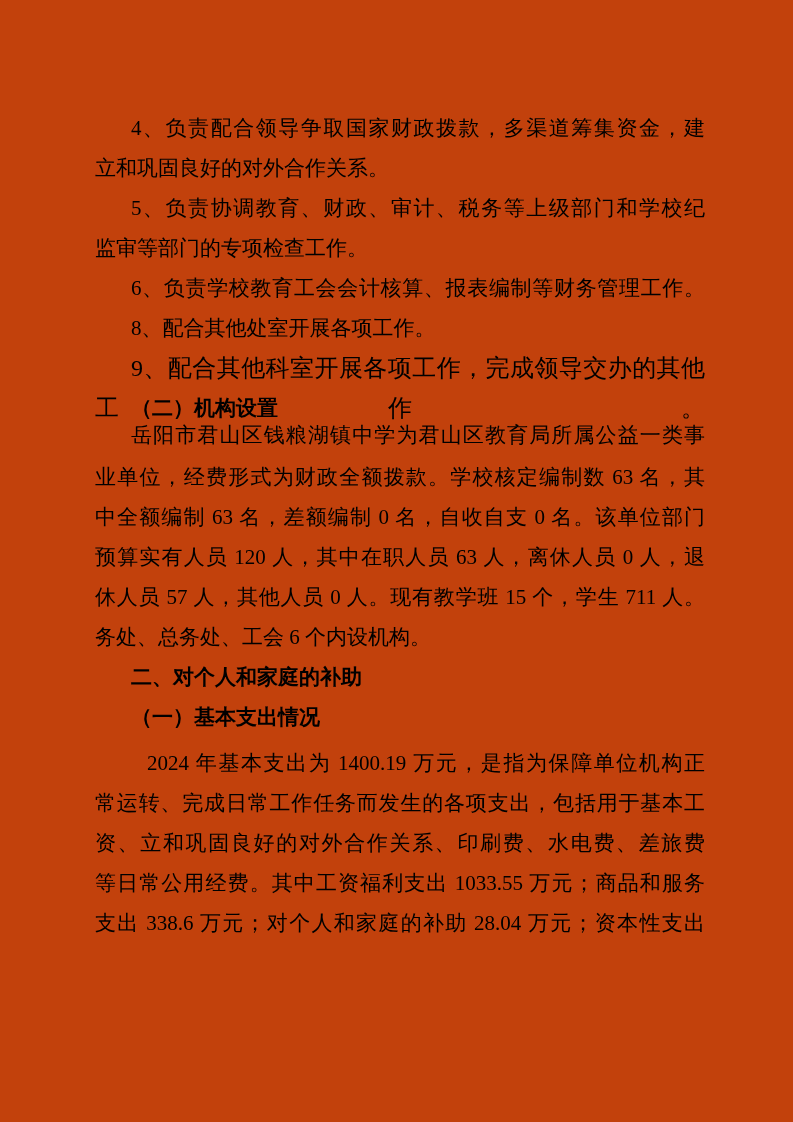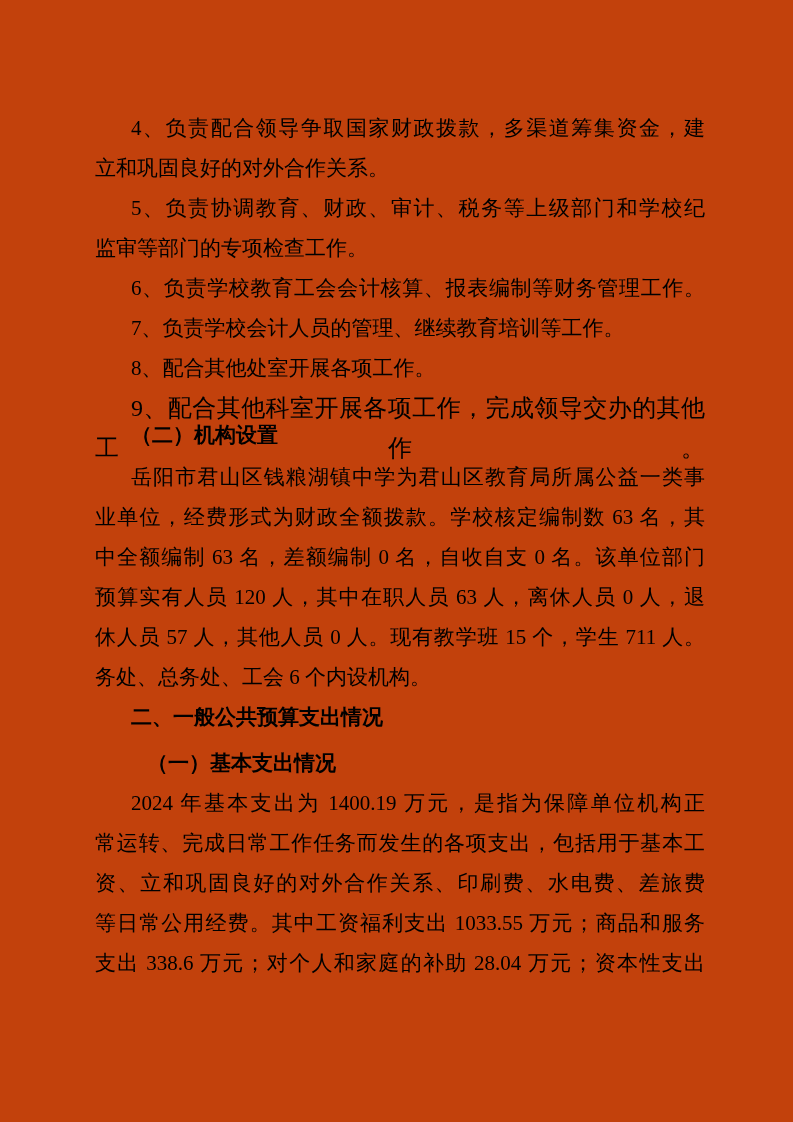--- a/index.html
+++ b/index.html
@@ -52,31 +52,30 @@
 </head>
 <body>
 
 <div class="page">
   <div class="content">
       <div class="line indent justify">4、负责配合领导争取国家财政拨款，多渠道筹集资金，建</div>
       <div class="line">立和巩固良好的对外合作关系。</div>
       <div class="line indent justify">5、负责协调教育、财政、审计、税务等上级部门和学校纪</div>
       <div class="line">监审等部门的专项检查工作。</div>
       <div class="line indent justify">6、负责学校教育工会会计核算、报表编制等财务管理工作。</div>
-      <div class="line indent">7、负责学校会计人员的管理、继续教育培训等工作。</div>
       <div class="line indent">8、配合其他处室开展各项工作。</div>
       <div class="line indent justify c2">9、配合其他科室开展各项工作，完成领导交办的其他工作。</div>
       <div class="line indent bold">（二）机构设置</div>
       <div class="line indent justify">岳阳市君山区钱粮湖镇中学为君山区教育局所属公益一类事</div>
       <div class="line justify">业单位，经费形式为财政全额拨款。学校核定编制数 63 名，其</div>
       <div class="line justify">中全额编制 63 名，差额编制 0 名，自收自支 0 名。该单位部门</div>
       <div class="line justify">预算实有人员 120 人，其中在职人员 63 人，离休人员 0 人，退</div>
       <div class="line justify">休人员 57 人，其他人员 0 人。现有教学班 15 个，学生 711 人。</div>
       <div class="line">务处、总务处、工会 6 个内设机构。</div>
-      <div class="line indent bold">二、一般公共预算支出情况</div>
+      <div class="line indent bold">二、对个人和家庭的补助</div>
       <div class="line indent bold">（一）基本支出情况</div>
       <div class="line indent justify">2024 年基本支出为 1400.19 万元，是指为保障单位机构正</div>
       <div class="line justify">常运转、完成日常工作任务而发生的各项支出，包括用于基本工</div>
       <div class="line justify">资、立和巩固良好的对外合作关系、印刷费、水电费、差旅费</div>
       <div class="line justify">等日常公用经费。其中工资福利支出 1033.55 万元；商品和服务</div>
       <div class="line justify">支出 338.6 万元；对个人和家庭的补助 28.04 万元；资本性支出</div>
     </div>
 </div>
 
 </body></html>

